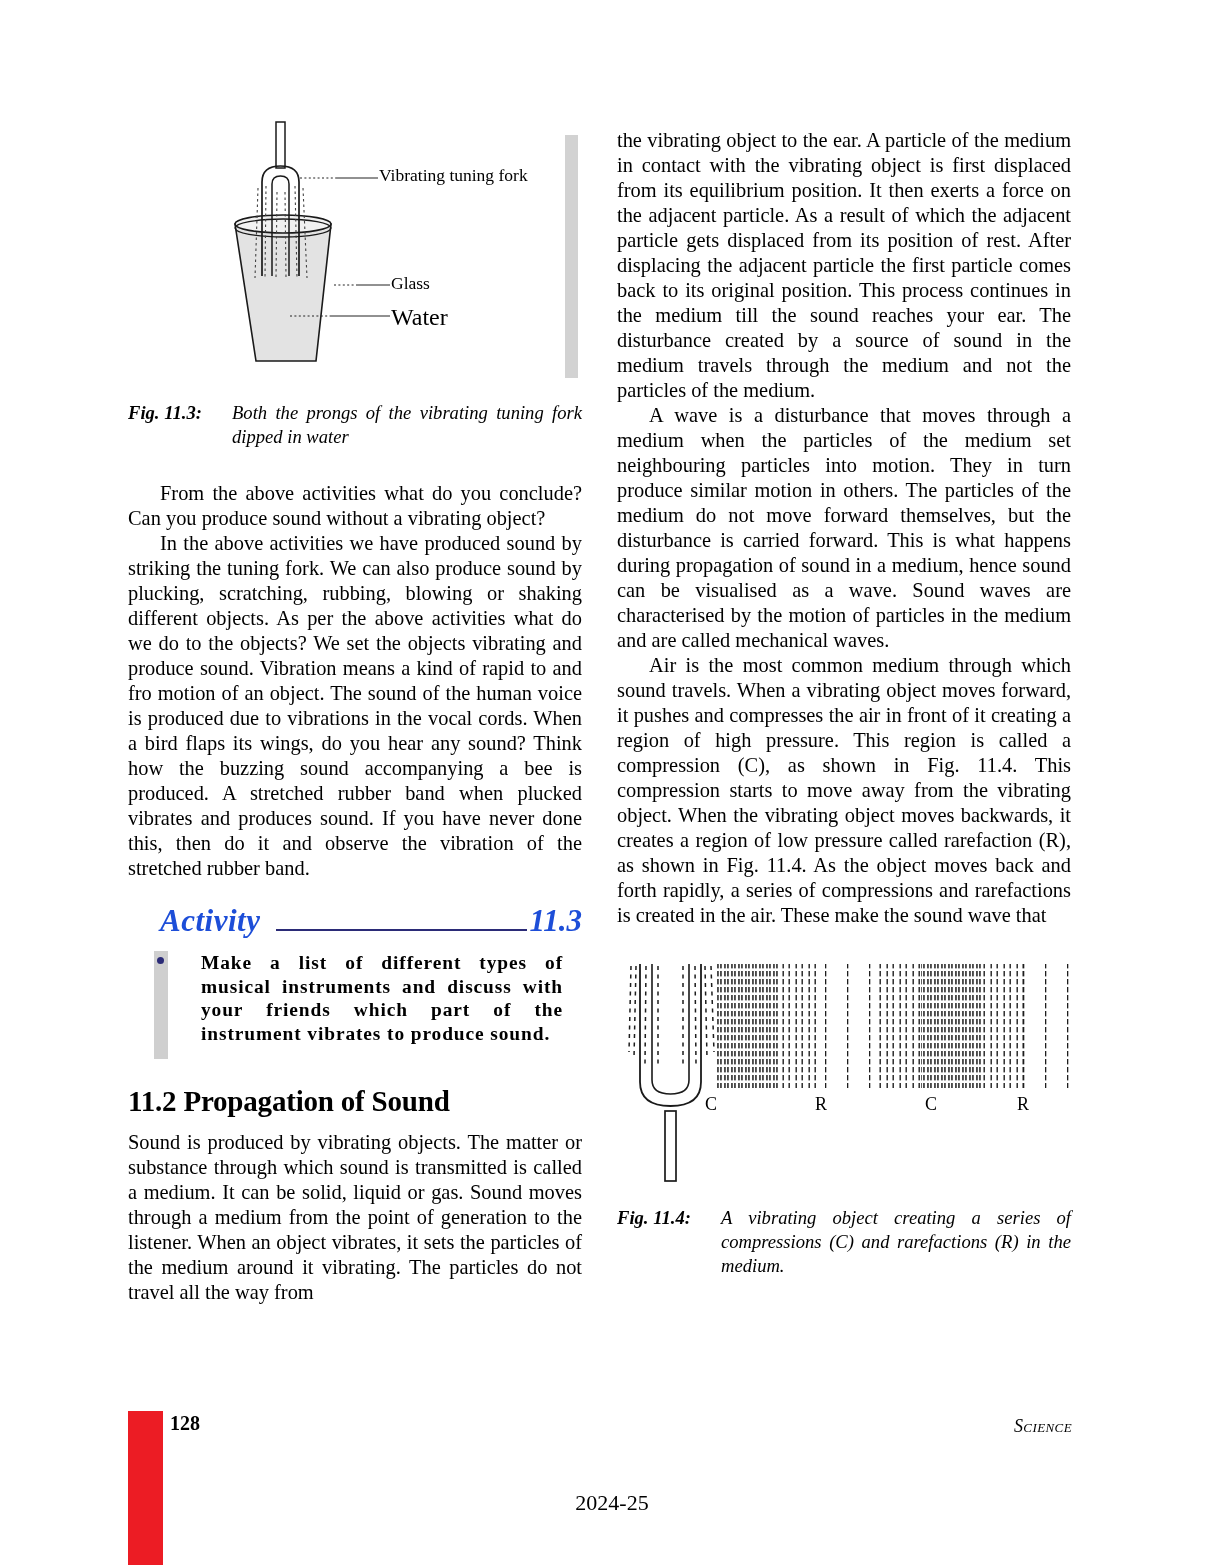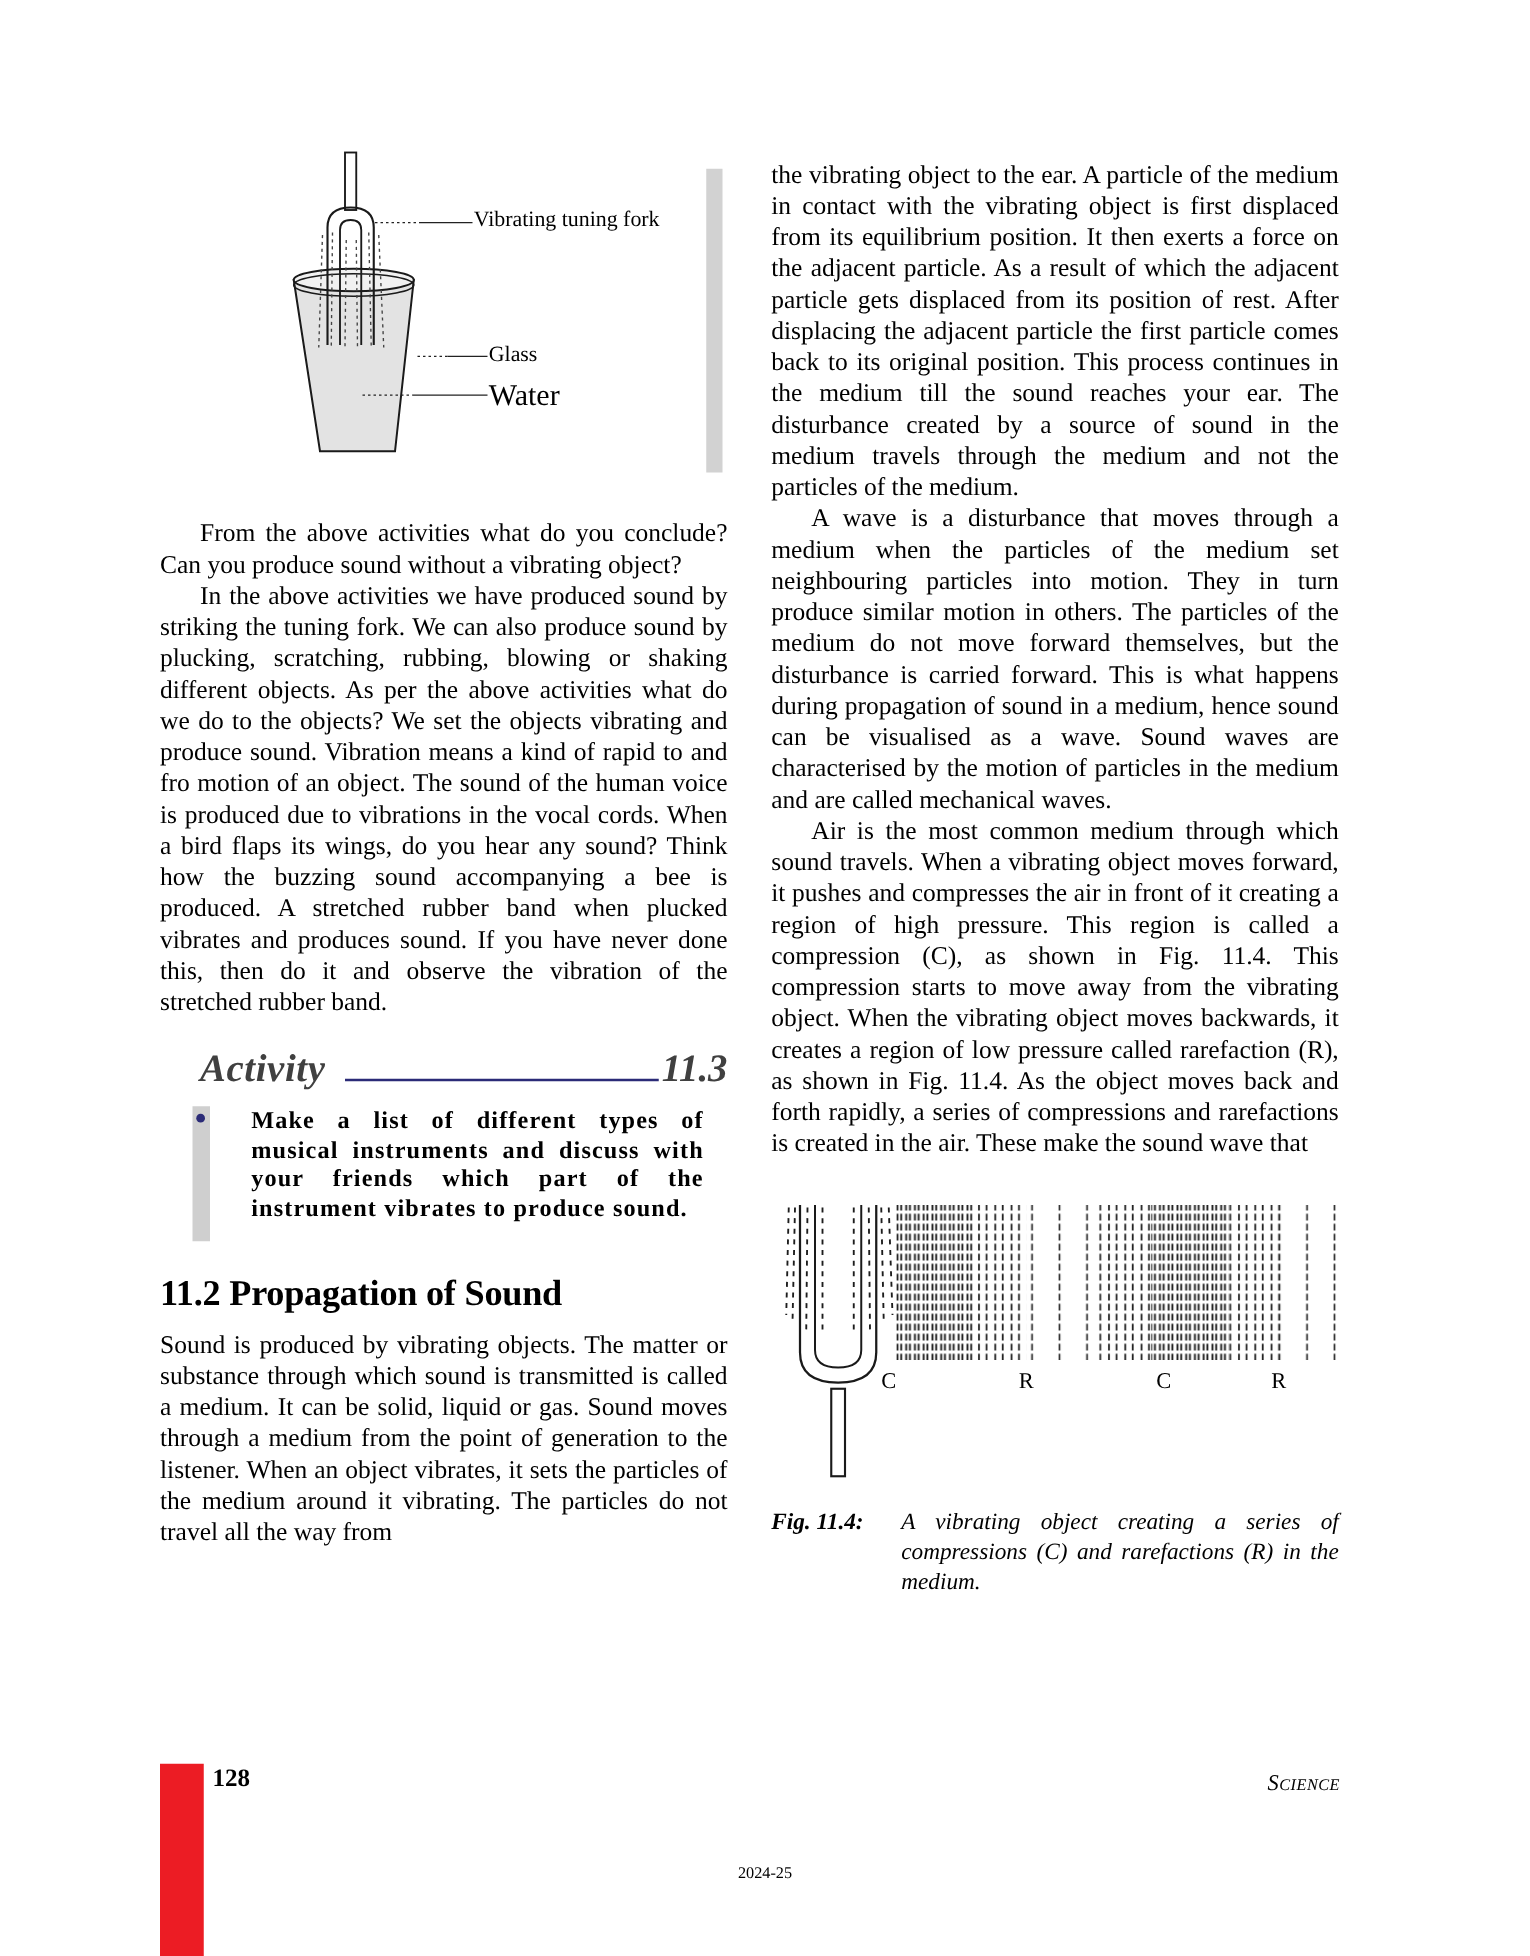--- a/index.html
+++ b/index.html
@@ -68,21 +68,21 @@
   .fig-caption .fig-body {
     flex: 1 1 auto;
     text-align: justify;
   }
 
   
   #activity-block { margin-top: 22px; position: relative; }
   #activity-header {
     display: flex;
     align-items: baseline;
-    color: #404040;
+    color: #1d4ed8;
     font-style: italic;
     font-weight: bold;
     padding-left: 32px;
   }
   #activity-word { font-size: 31px; letter-spacing: 0.5px; }
   #activity-rule {
     flex: 1 1 auto;
     border-bottom: 2.6px solid #2b2b77;
     margin: 0 2px 6px 16px;
     height: 1px;
@@ -164,21 +164,21 @@
     font-style: italic;
     font-variant: small-caps;
     letter-spacing: 0.4px;
   }
   #footer-year {
     position: absolute;
     left: 0;
     right: 0;
     top: 1490px;
     text-align: center;
-    font-size: 13px;
+    font-size: 22px;
     font-family: Liberation Serif, serif;
   }
 </style>
 </head>
 <body>
 
 <div class="col" id="left-column">
 
   <div id="fig113-wrap">
     <svg id="fig113-svg" width="364" height="262" viewBox="0 0 364 262">
@@ -211,20 +211,24 @@
 
       <path d="M 72 198 L 112 198" stroke="#222" stroke-width="1" stroke-dasharray="2,2.4"></path>
       <path d="M 112 198 L 172 198" stroke="#222" stroke-width="1"></path>
     </svg>
 
     <div style="position:absolute;left:251px;top:47px;font-size:17.5px;">Vibrating tuning fork</div>
     <div style="position:absolute;left:263px;top:155px;font-size:17.5px;">Glass</div>
     <div style="position:absolute;left:263px;top:186px;font-size:24px;">Water</div>
   </div>
 
+  <div class="fig-caption" style="margin-top:18px;">
+    <span class="fig-label">Fig. 11.3:</span>
+    <span class="fig-body">Both the prongs of the vibrating tuning fork dipped in water</span>
+  </div>
 
   <p class="body-text indent" style="margin-top:32px;">From the above activities what do you conclude? Can you produce sound without a vibrating object?</p>
   <p class="body-text indent">In the above activities we have produced sound by striking the tuning fork. We can also produce sound by plucking, scratching, rubbing, blowing or shaking different objects. As per the above activities what do we do to the objects? We set the objects vibrating and produce sound. Vibration means a kind of rapid to and fro motion of an object. The sound of the human voice is produced due to vibrations in the vocal cords. When a bird flaps its wings, do you hear any sound? Think how the buzzing sound accompanying a bee is produced. A stretched rubber band when plucked vibrates and produces sound. If you have never done this, then do it and observe the vibration of the stretched rubber band.</p>
 
   <div id="activity-block">
     <div id="activity-header">
       <span id="activity-word">Activity</span>
       <span id="activity-rule"></span>
       <span id="activity-number">11.3</span>
     </div>

